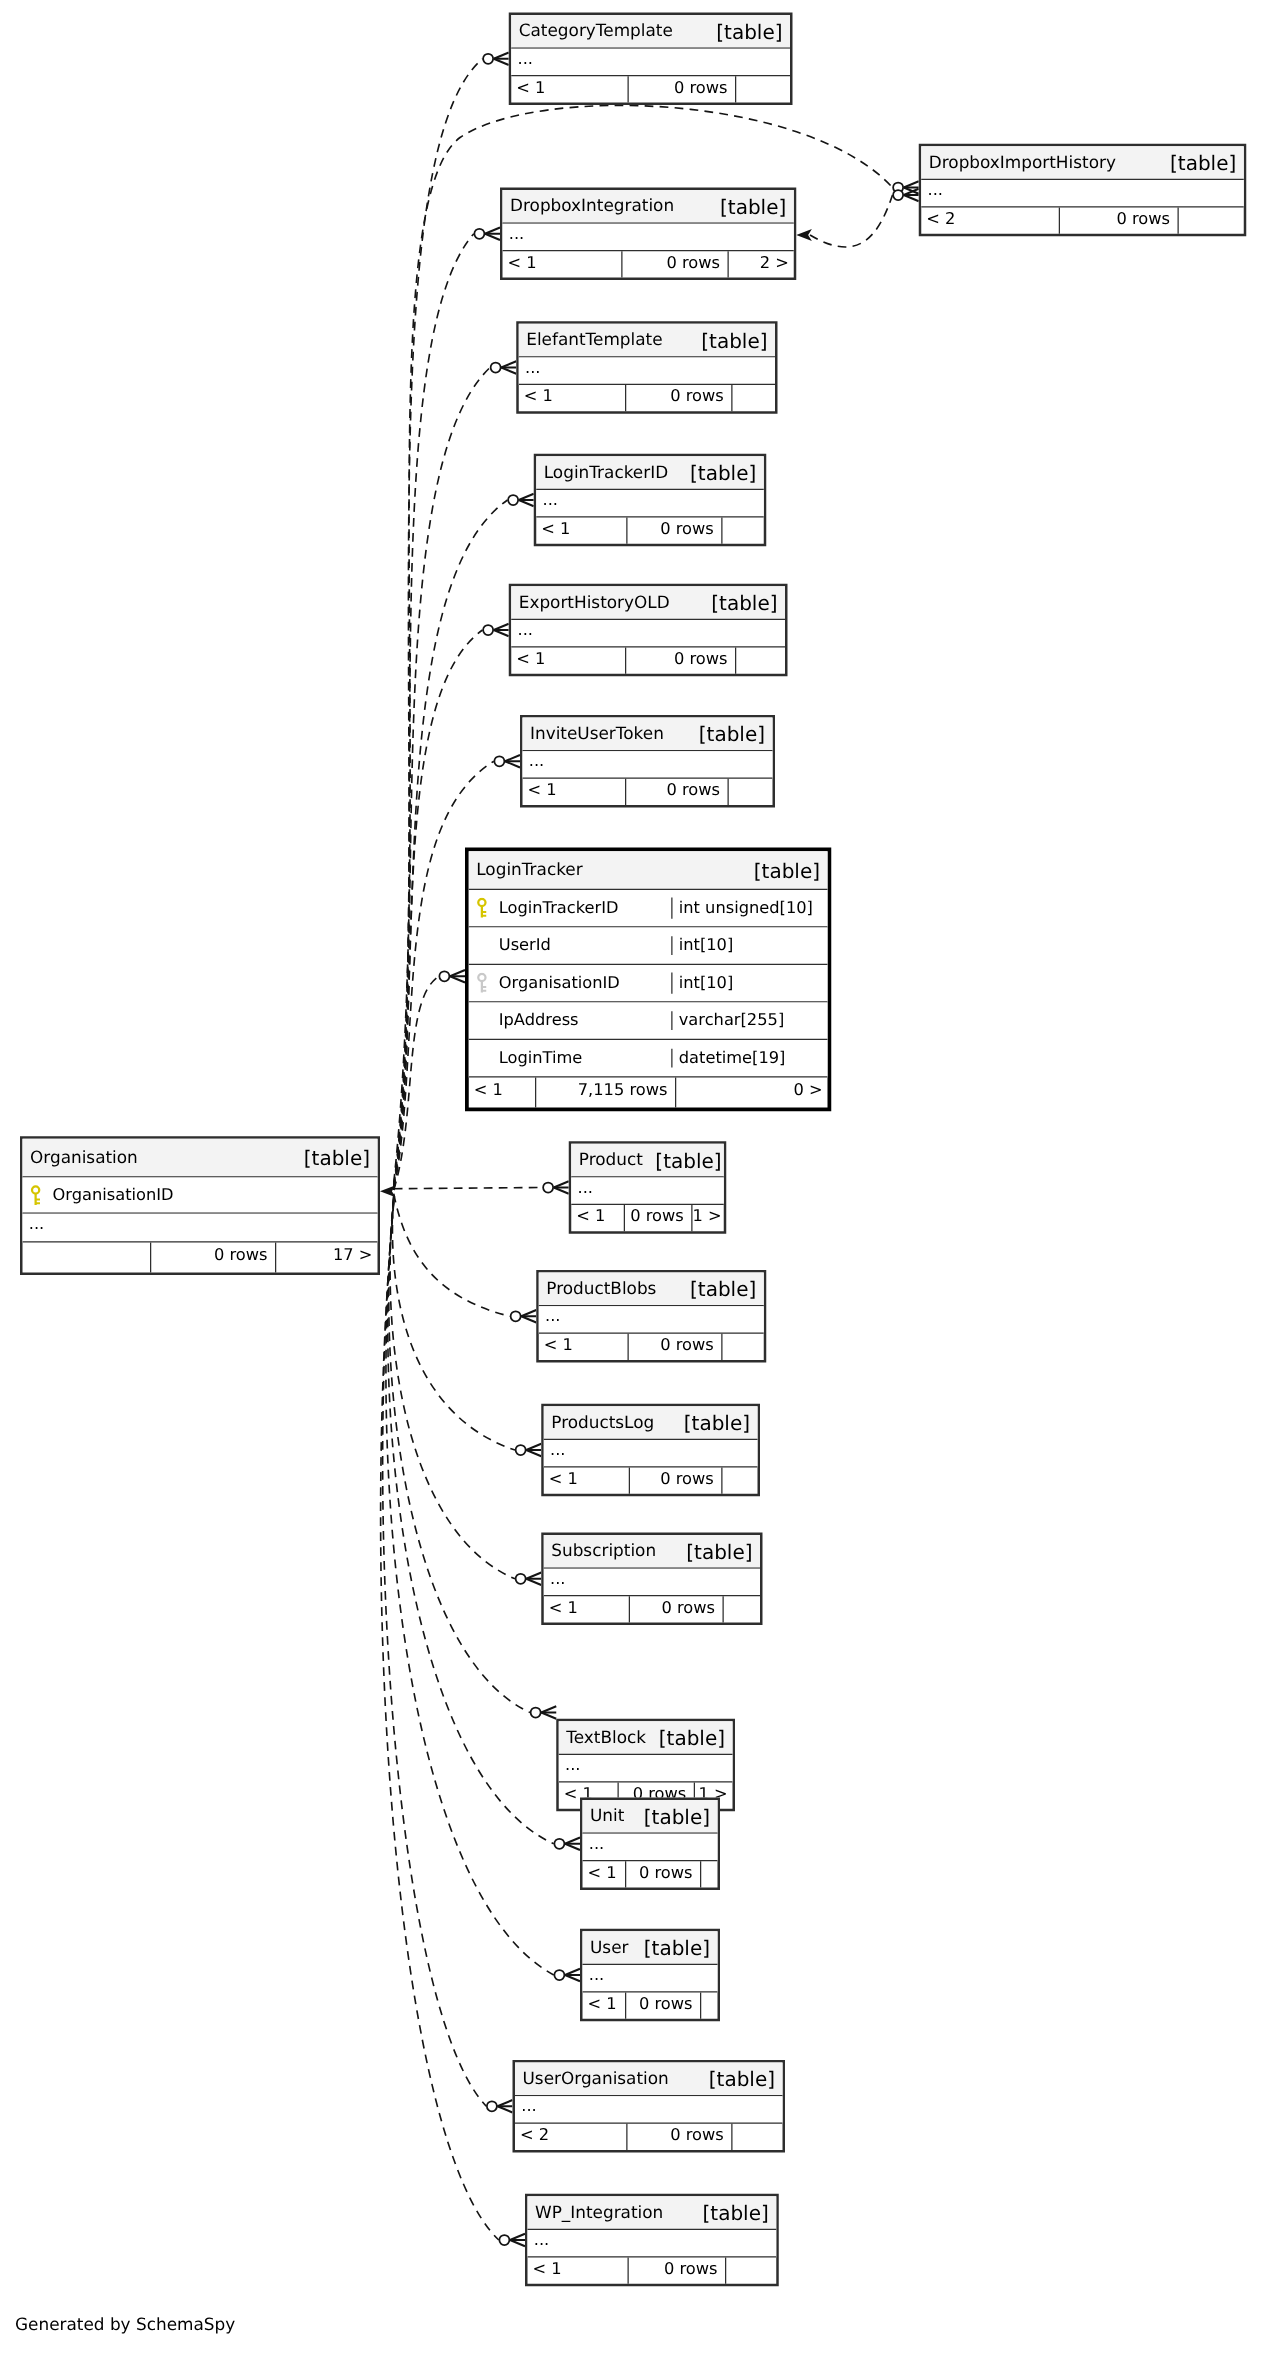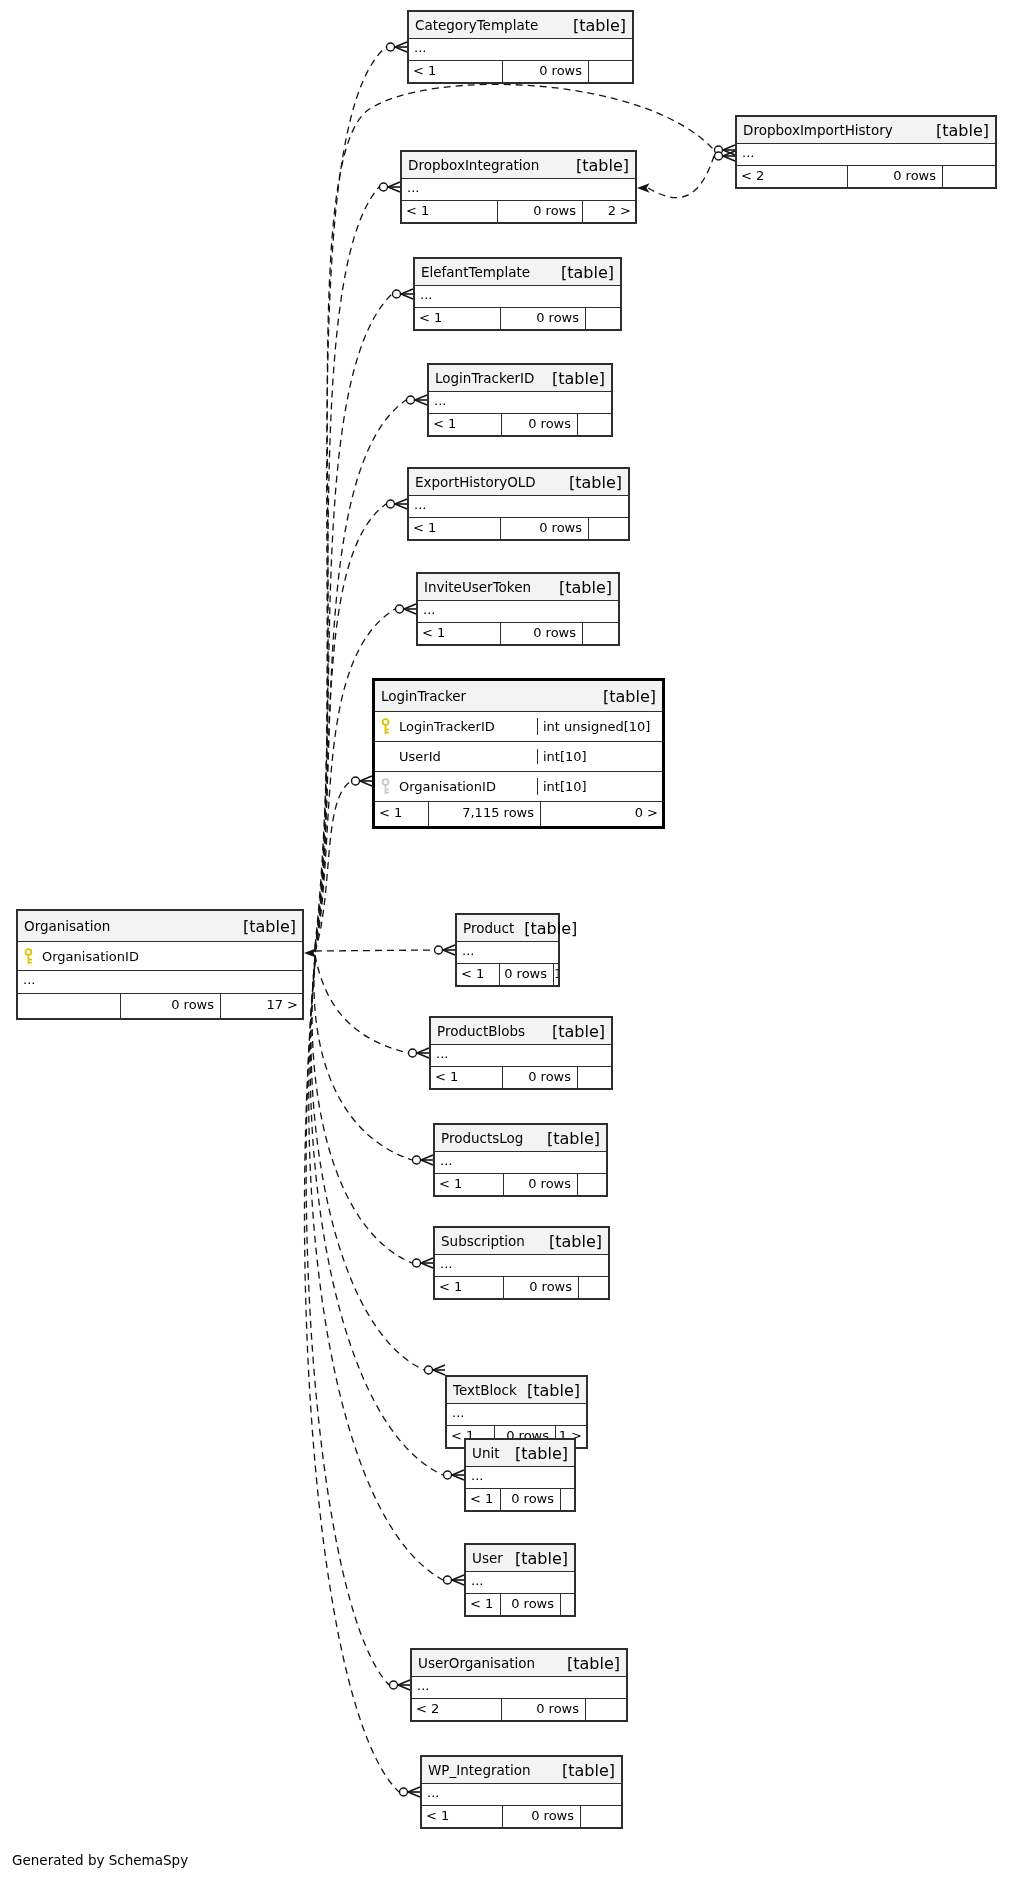--- a/index.html
+++ b/index.html
@@ -301,20 +301,34 @@
                   <circle cx="5.5" cy="4" r="2.9" fill="none" stroke="#c9c9c9" stroke-width="1.8"></circle>
                   <line x1="5.5" y1="6.9" x2="5.5" y2="16" stroke="#c9c9c9" stroke-width="1.8"></line>
                   <line x1="5.5" y1="11.5" x2="9" y2="11.5" stroke="#c9c9c9" stroke-width="1.6"></line>
                   <line x1="5.5" y1="14.5" x2="9" y2="14.5" stroke="#c9c9c9" stroke-width="1.6"></line>
                 </svg>
               </span>
               <span>OrganisationID</span>
             </div>
             <div class="coltype">int[10]</div>
           </div>
+          <div class="row colrow">
+            <div class="colname-cell">
+              <span class="keyspot"></span>
+              <span>IpAddress</span>
+            </div>
+            <div class="coltype">varchar[255]</div>
+          </div>
+          <div class="row colrow">
+            <div class="colname-cell">
+              <span class="keyspot"></span>
+              <span>LoginTime</span>
+            </div>
+            <div class="coltype">datetime[19]</div>
+          </div>
         </div>
     <div class="tbl-footer">
       <div class="fcell lt" style="flex: 0 0 53px;">&lt; 1</div>
       <div class="fcell mid" style="flex: 0 0 112px;">7,115 rows</div>
       <div class="fcell rt">0 &gt;</div>
     </div>
   </div>
       <div class="tbl big org" style="left: 16px; top: 909px; width: 288px;">
     <div class="tbl-header">
       <span class="tbl-name">Organisation</span>
@@ -335,21 +349,21 @@
             </div>
           </div>
           <div class="row ellipsis">...</div>
         </div>
     <div class="tbl-footer">
       <div class="fcell lt" style="flex: 0 0 102px;"></div>
       <div class="fcell mid" style="flex: 0 0 100px;">0 rows</div>
       <div class="fcell rt">17 &gt;</div>
     </div>
   </div>
-      <div class="tbl" style="left: 455px; top: 913px; width: 105px;">
+      <div class="tbl" style="left: 455px; top: 913px; width: 126px;">
     <div class="tbl-header">
       <span class="tbl-name">Product</span>
       <span class="tbl-tag">[table]</span>
     </div>
     <div class="tbl-body">
           <div class="row ellipsis">...</div>
         </div>
     <div class="tbl-footer">
       <div class="fcell lt" style="flex: 0 0 42px;">&lt; 1</div>
       <div class="fcell mid" style="flex: 0 0 54px;">0 rows</div>

